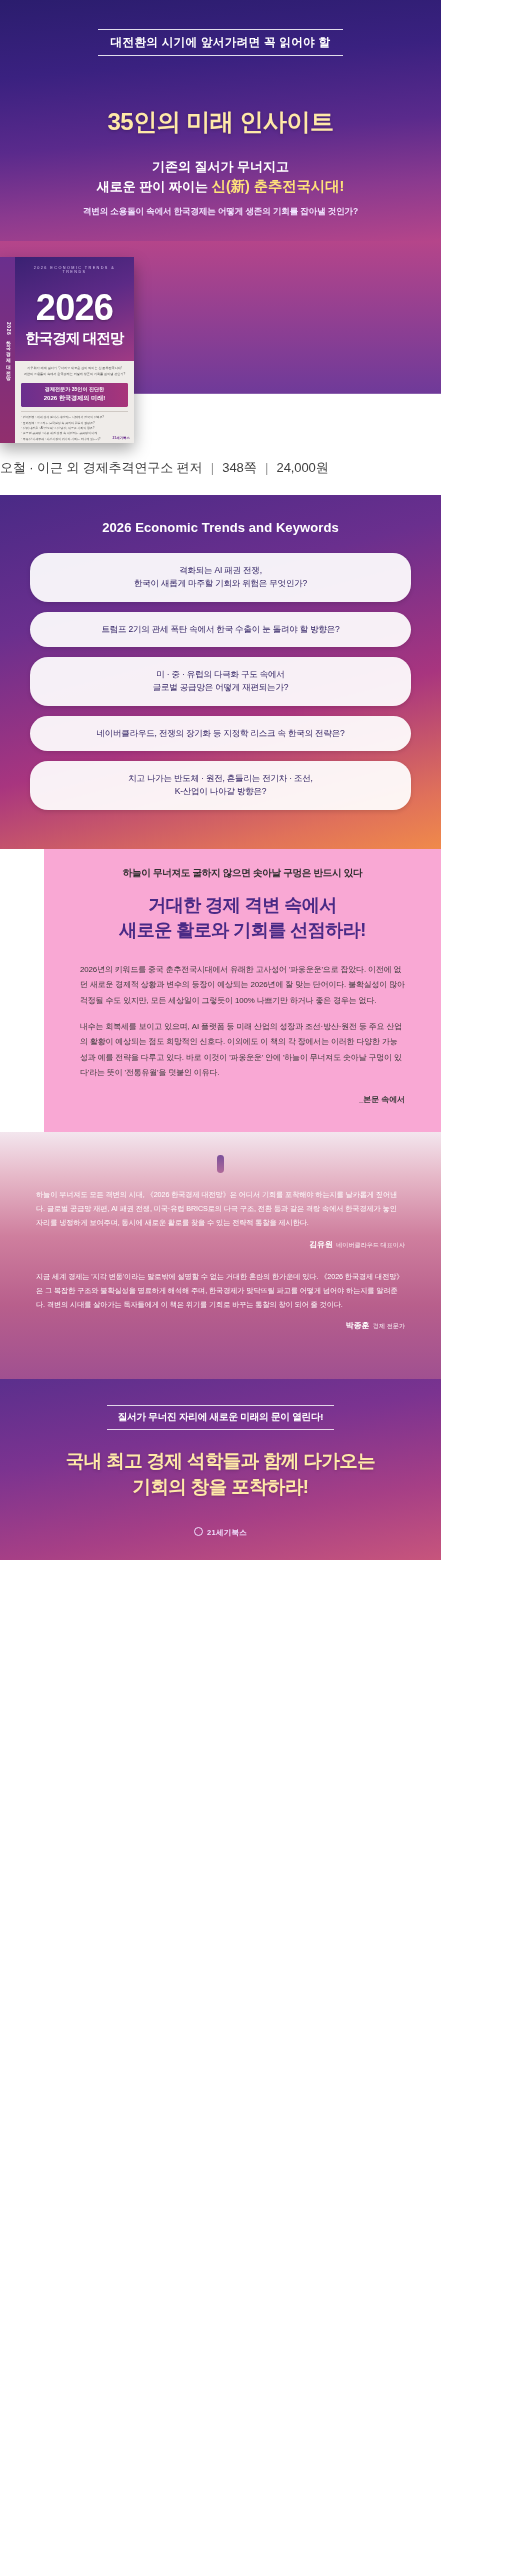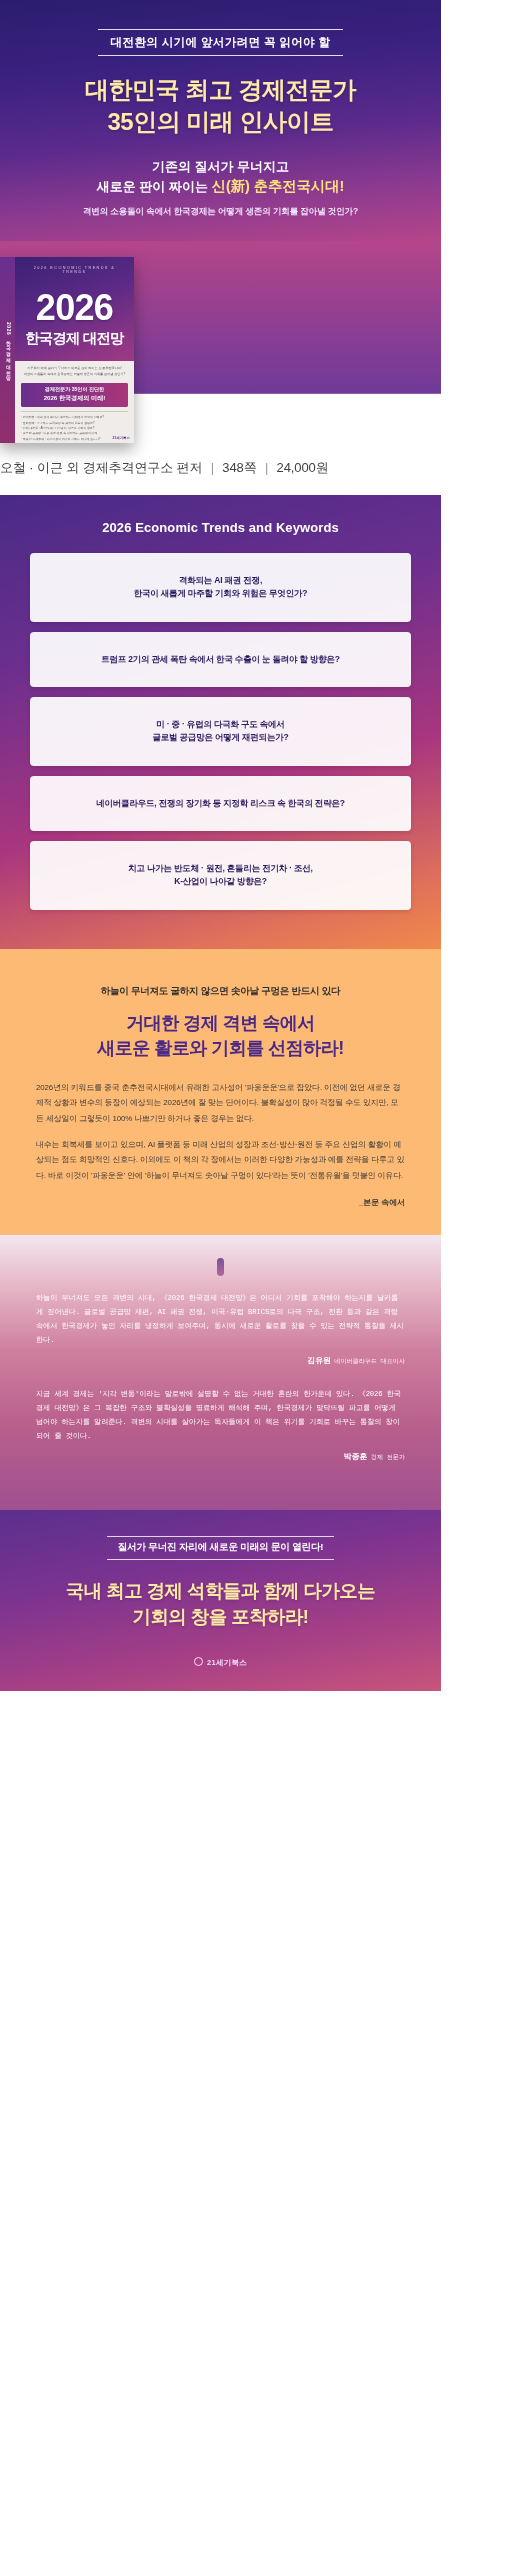--- a/index.html
+++ b/index.html
@@ -124,33 +124,33 @@
   }
   .kw-title {
     color: #ffffff;
     font-size: 13px;
     font-weight: 800;
     letter-spacing: 0.1px;
     margin-bottom: 18px;
   }
   .kw-item {
     background: rgba(255,255,255,.93);
-    border-radius: 4px;
-    padding: 21px 11px;
+    border-radius: 18px;
+    padding: 11px 11px;
     margin-bottom: 9.6px;
     font-size: 8.5px;
-    font-weight: 700;
+    font-weight: 400;
     line-height: 1.6;
     color: #2a1b5e;
     letter-spacing: -0.2px;
     box-shadow: 0 1.4px 4.1px rgba(0,0,0,.12);
   }
 
   
-  .excerpt { background: #fdba74; padding: 36px 36px 27px; text-align: center; }
+  .excerpt { background: #f9a8d4; padding: 18px 36px 27px; text-align: center; margin-left: 44px; }
   .ex-lead {
     font-size: 9.6px; font-weight: 700; color: #2f2f2f; letter-spacing: -0.3px;
   }
   .ex-head {
     margin-top: 12.3px;
     font-size: 18px; font-weight: 800; line-height: 1.42; letter-spacing: -0.5px;
     color: #4a2a86;
   }
   .ex-body {
     margin-top: 18px;
@@ -168,21 +168,21 @@
   
   .reviews {
     background: linear-gradient(180deg, #f3e6ee 0%, #e6b8c8 18%, #cf7f9e 42%, #b85f8c 70%, #a05090 100%);
     padding: 23px 36px 27px;
     position: relative;
   }
   .quote-mark {
     display: block; margin: 0 auto 15px; width: 6.1px; height: 18px;
     background: linear-gradient(180deg,#7a4f9a,#b06a9a); border-radius: 3.4px;
   }
-  .review { margin-bottom: 20.5px; font-family: Liberation Mono, monospace; }
+  .review { margin-bottom: 20.5px; }
   .review-text {
     font-size: 7.2px; line-height: 1.95; color: #ffffff; letter-spacing: -0.1px;
   }
   .review-by {
     margin-top: 8.2px; text-align: right; font-size: 6.8px; color: #ffffff; font-weight: 700;
   }
   .review-by .name { font-size: 7.9px; font-weight: 800; }
   .review-by .role { font-weight: 400; opacity: .9; margin-left: 3.4px; font-size: 6.1px; }
 
   
@@ -215,21 +215,21 @@
   }
 </style>
 </head>
 <body>
 
 <div class="page">
 
   <section class="hero">
     <div class="hero-eyebrow">대전환의 시기에 앞서가려면 꼭 읽어야 할</div>
     <h1 class="hero-title">
-      <span>대한민국 최고 경제전문가</span><br>
+      <br>
       <span>35인의 미래 인사이트</span>
     </h1>
     <div class="hero-sub">
       <div>기존의 질서가 무너지고</div>
       <div>
         <span>새로운 판이 짜이는 </span><span class="accent-big">신(新) 춘추전국시대!</span>
       </div>
     </div>
     <div class="hero-note">격변의 소용돌이 속에서 한국경제는 어떻게 생존의 기회를 잡아낼 것인가?</div>
   </section>

